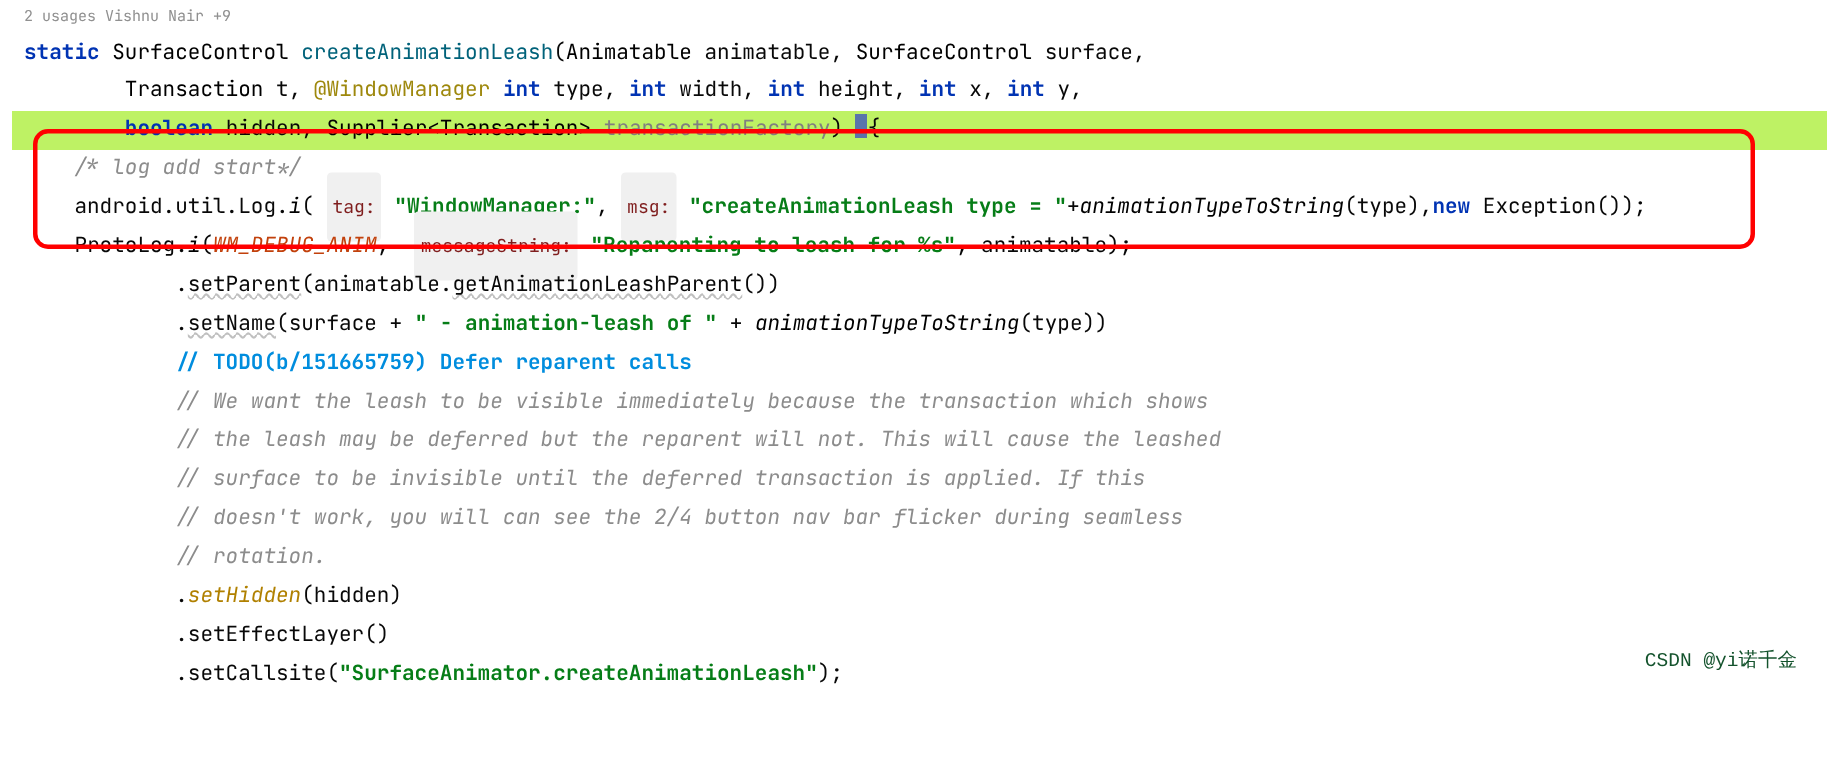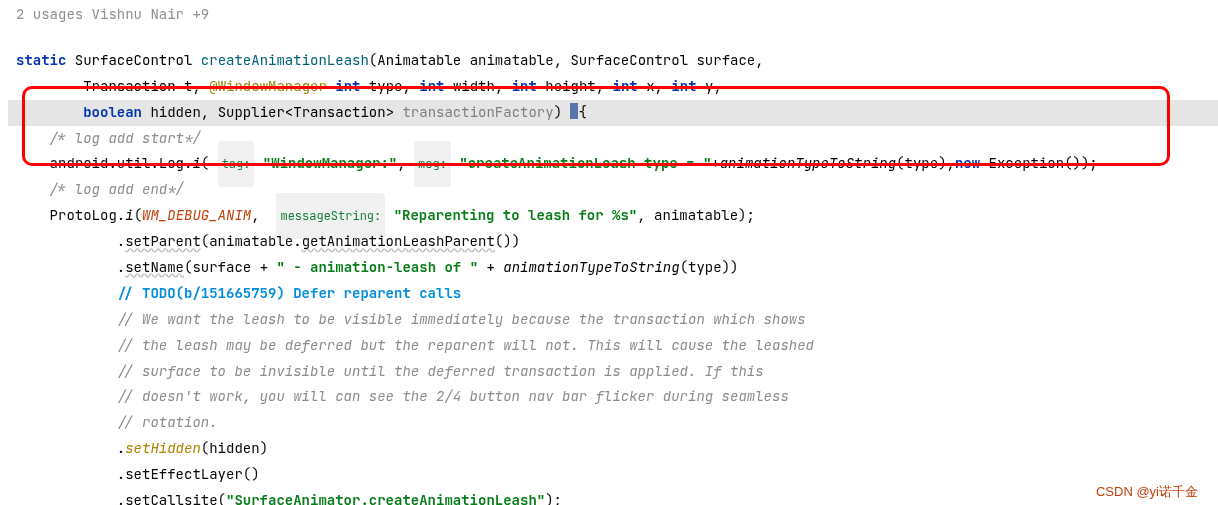--- a/index.html
+++ b/index.html
@@ -16,39 +16,39 @@
       padding: 0;
       width: 1218px;
       overflow: hidden;
     }
     .editor {
       position: relative;
       padding: 2px 0 0 8px;
     }
     .usage-hint {
       color: #909090;
-      font-size: 14px;
+      font-size: 10px;
       padding-left: 8px;
-      margin-bottom: 20px;
+      margin-bottom: 2px;
     }
     .code-line {
       white-space: pre;
       padding: 0 8px;
       position: relative;
     }
     .highlighted-line {
-      background: #e5e5e5;
+      background: #bef264;
     }
     .kw { color: #0033b3; font-weight: bold; }
     .type { color: #000000; }
     .annotation { color: #9e880d; }
     .str { color: #067d17; font-weight: bold; }
     .method-def { color: #00627a; }
     .param-hint { 
-      color: #15803d; 
+      color: #7f1d1d; 
       background: #f0f0f0;
       padding: 15px 4px;
       border-radius: 3px;
       font-size: 12px;
       font-weight: normal;
     }
     .comment-italic { color: #8c8c8c; font-style: italic; margin-top: 45px; }
     .comment-todo { color: #008dde; font-weight: bold; }
     .const-ref { color: #c2410c; font-style: italic; }
     .ident-italic { color: #000000; font-style: italic; }
@@ -74,42 +74,41 @@
       pointer-events: none;
     }
     .squiggle {
       text-decoration: underline wavy #c0c0c0;
       text-decoration-skip-ink: none;
     }
     .watermark {
       position: absolute;
       right: 20px;
       bottom: 10px;
-      color: #c2410c;
+      color: #14532d;
       font-size: 13px;
-      font-family: Liberation Sans, sans-serif;
+      font-family: Liberation Mono, monospace;
     }
   </style>
 </head>
 <body>
 
 <div class="editor">
   <div class="usage-hint">2 usages    Vishnu Nair +9</div>
 
   <div class="code-line"><span class="kw">static</span> <span class="type">SurfaceControl</span> <span class="method-def">createAnimationLeash</span>(<span class="type">Animatable</span> <span>animatable</span>, <span class="type">SurfaceControl</span> <span>surface</span>,</div>
 
   <div class="code-line">        <span class="type">Transaction</span> <span>t</span>, <span class="annotation">@WindowManager</span> <span class="kw">int</span> <span>type</span>, <span class="kw">int</span> <span>width</span>, <span class="kw">int</span> <span>height</span>, <span class="kw">int</span> <span>x</span>, <span class="kw">int</span> <span>y</span>,</div>
 
   <div class="code-line highlighted-line">        <span class="kw">boolean</span> <span>hidden</span>, <span class="type">Supplier&lt;Transaction&gt;</span> <span class="param-gray">transactionFactory</span>) <span class="caret-box"></span><span>{</span></div>
 
   <div class="code-line">    <span class="comment-italic">/* log add start*/</span></div>
 
   <div class="code-line">    <span>android.util.Log.</span><span class="ident-italic">i</span>( <span class="param-hint">tag:</span> <span class="str">"WindowManager:"</span>, <span class="param-hint">msg:</span> <span class="str">"createAnimationLeash type = "</span><span>+</span><span class="ident-italic">animationTypeToString</span>(<span>type</span>),<span class="kw">new</span> <span>Exception</span>());</div>
 
-  <div class="code-line">    <span class="comment-italic">/* log add end*/</span></div>
 
   <div class="code-line">    <span>ProtoLog</span>.<span class="ident-italic">i</span>(<span class="const-ref">WM_DEBUG_ANIM</span>,  <span class="param-hint">messageString:</span> <span class="str">"Reparenting to leash for %s"</span>, <span>animatable</span>);</div>
 
 
   <div class="code-line">            .<span class="squiggle">setParent</span>(<span>animatable</span>.<span class="squiggle">getAnimationLeashParent</span>())</div>
 
   <div class="code-line">            .<span class="squiggle">setName</span>(<span>surface</span> + <span class="str">" - animation-leash of "</span> + <span class="ident-italic">animationTypeToString</span>(<span>type</span>))</div>
 
   <div class="code-line">            <span class="comment-todo">// TODO(b/151665759) Defer reparent calls</span></div>
 

